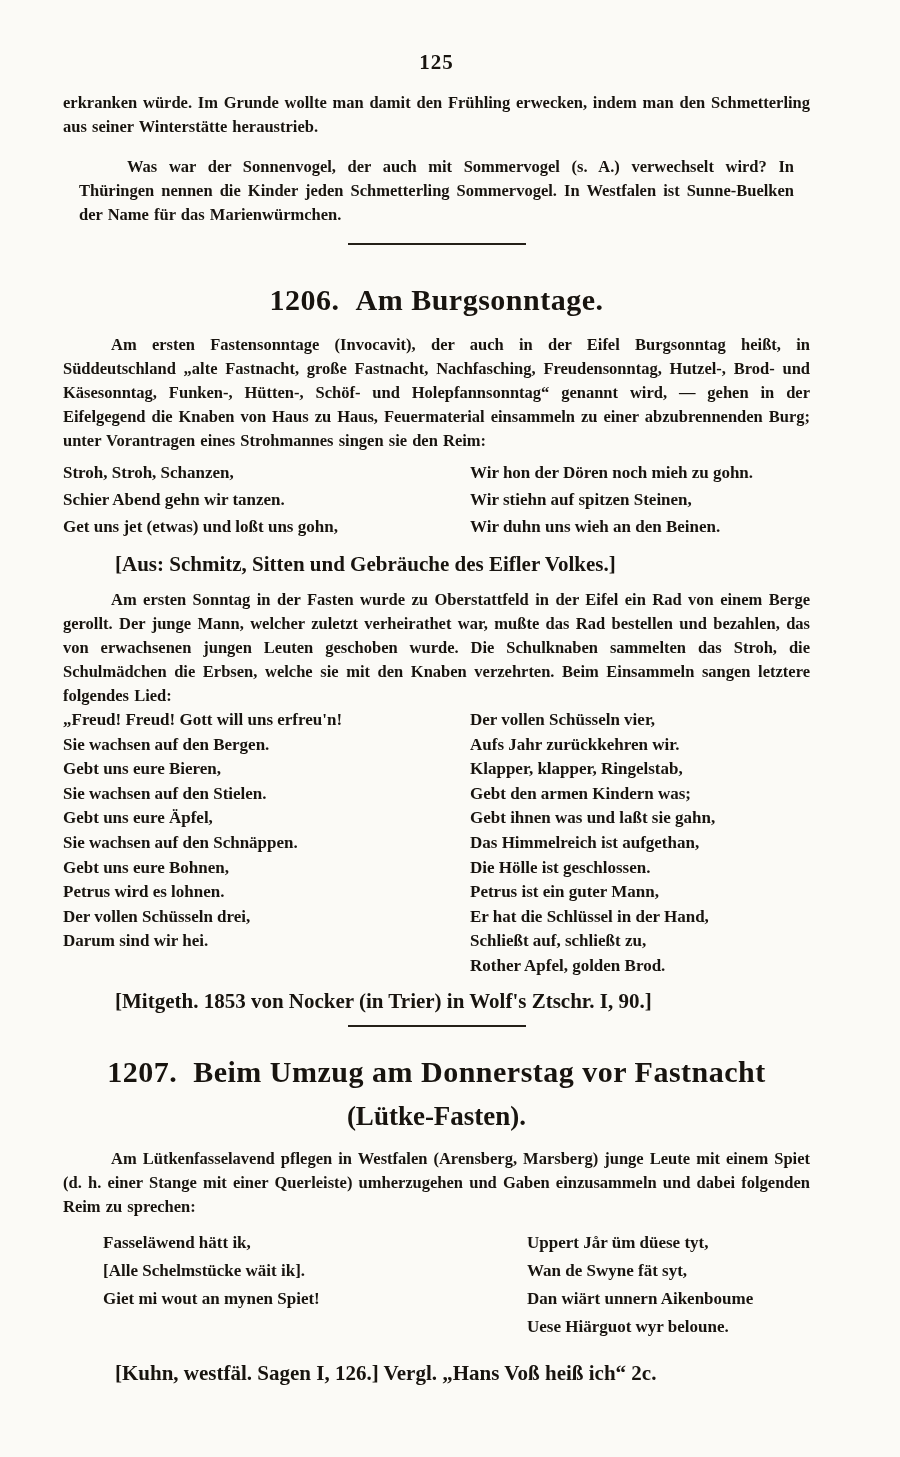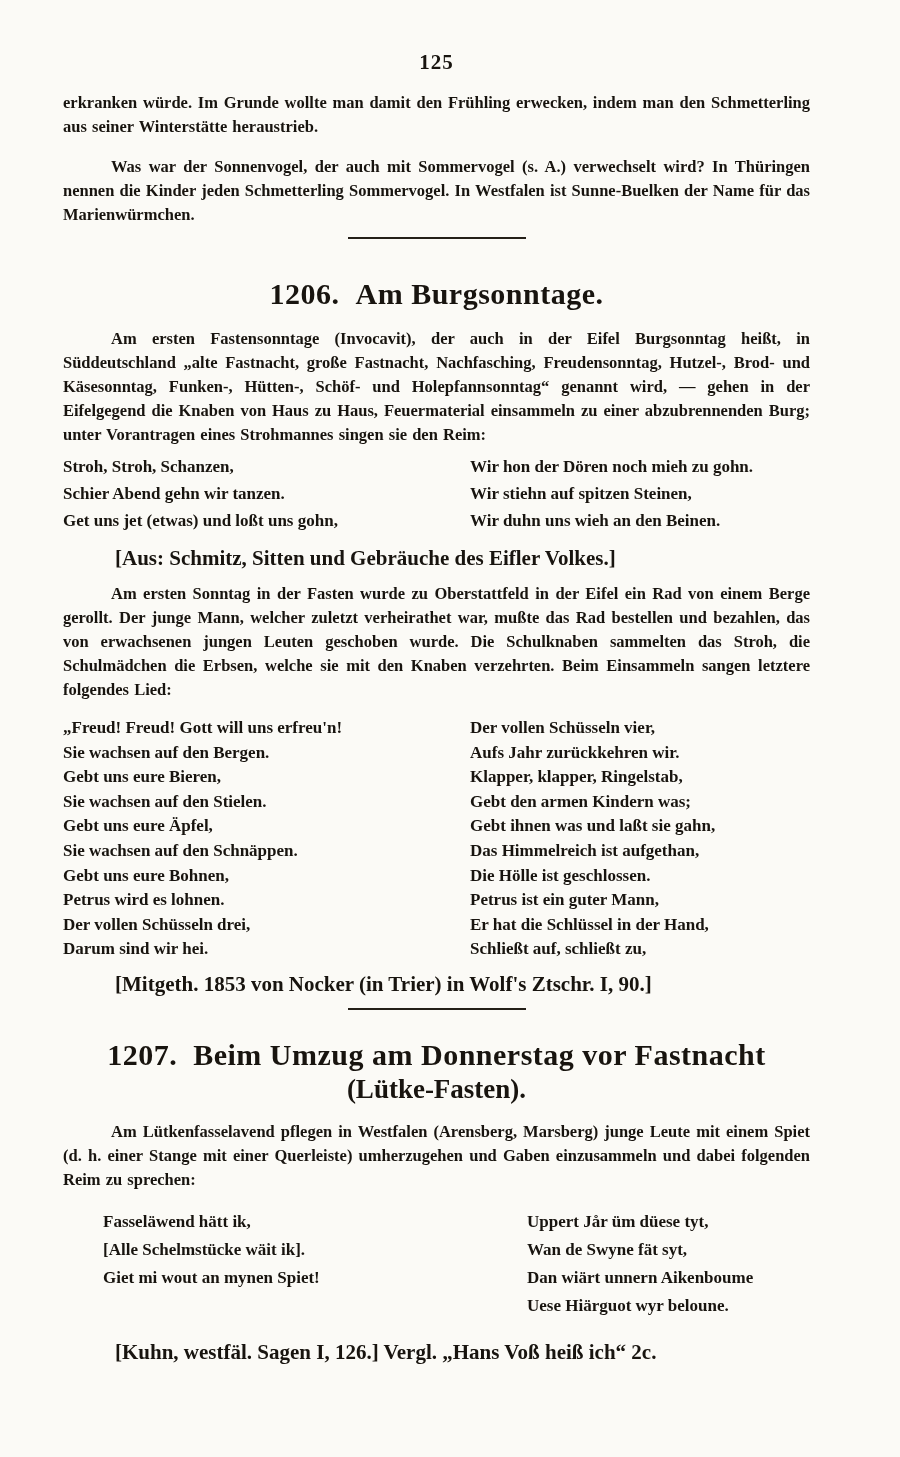--- a/index.html
+++ b/index.html
@@ -39,54 +39,54 @@
   .sec-head {
     margin: 38px 0 0 0;
     text-align: center;
     font-size: 30px;
     line-height: 34px;
     font-weight: 700;
     letter-spacing: 0.5px;
   }
   .sec-head .num { margin-right: 16px; }
   .sec-sub {
-    margin-top: 2px;
+    margin-top: 12px;
     text-align: center;
     font-size: 27px;
     line-height: 30px;
     font-weight: 700;
   }
   .h1207 { margin-top: 28px; }
   .p-a { margin-top: 16px; }
   .p-b { margin-top: 14px; }
   .p-c { margin-top: 16px; }
   .verse { display: grid; font-size: 17px; }
   .verse .line { white-space: nowrap; }
   .v1 { grid-template-columns: 407px auto; line-height: 27px; margin-top: 6px; }
-  .v2 { grid-template-columns: 407px auto; line-height: 24.6px; margin-top: 14px; }
-  .v3 { grid-template-columns: 464px auto; line-height: 28px; margin-top: 16px; }
+  .v2 { grid-template-columns: 407px auto; line-height: 24.6px; margin-top: 0; }
+  .v3 { grid-template-columns: 464px auto; line-height: 28px; margin-top: 10px; }
   .v3 .col-left { padding-left: 40px; }
   .source {
     font-size: 21px;
     line-height: 20px;
     margin-left: 52px;
   }
   .src1 { margin-top: 14px; }
   .src2 { margin-top: 12px; }
   .src3 { margin-top: 22px; }
 </style>
 </head>
 <body style="--paper: #fbfaf6; --ink: #18140f;">
 
 <div class="page">
 
   <div class="pagenum">125</div>
 
   <p class="para intro-p1">erkranken würde. Im Grunde wollte man damit den Frühling erwecken, indem man den Schmetterling aus seiner Winterstätte heraustrieb.</p>
-  <p class="para indent" style="margin:0">Was war der Sonnenvogel, der auch mit Sommervogel (s. A.) verwechselt wird? In Thüringen nennen die Kinder jeden Schmetterling Sommervogel. In Westfalen ist Sunne-Buelken der Name für das Marienwürmchen.</p>
+  <p class="para indent" style="margin:16px">Was war der Sonnenvogel, der auch mit Sommervogel (s. A.) verwechselt wird? In Thüringen nennen die Kinder jeden Schmetterling Sommervogel. In Westfalen ist Sunne-Buelken der Name für das Marienwürmchen.</p>
 
   <div class="rule r1"></div>
 
   <h2 class="sec-head"><span class="num">1206.</span><span>Am Burgsonntage.</span></h2>
 
   <p class="para indent p-a" style="margin-bottom:0">Am ersten Fastensonntage (Invocavit), der auch in der Eifel Burgsonntag heißt, in Süddeutschland „alte Fastnacht, große Fastnacht, Nachfasching, Freudensonntag, Hutzel-, Brod- und Käsesonntag, Funken-, Hütten-, Schöf- und Holepfannsonntag“ genannt wird, — gehen in der Eifelgegend die Knaben von Haus zu Haus, Feuermaterial einsammeln zu einer abzubrennenden Burg; unter Vorantragen eines Strohmannes singen sie den Reim:</p>
 
   <div class="verse v1">
     <div class="col-left">
         <div class="line">Stroh, Stroh, Schanzen,</div>
@@ -121,20 +121,21 @@
         <div class="line">Der vollen Schüsseln vier,</div>
         <div class="line">Aufs Jahr zurückkehren wir.</div>
         <div class="line">Klapper, klapper, Ringelstab,</div>
         <div class="line">Gebt den armen Kindern was;</div>
         <div class="line">Gebt ihnen was und laßt sie gahn,</div>
         <div class="line">Das Himmelreich ist aufgethan,</div>
         <div class="line">Die Hölle ist geschlossen.</div>
         <div class="line">Petrus ist ein guter Mann,</div>
         <div class="line">Er hat die Schlüssel in der Hand,</div>
         <div class="line">Schließt auf, schließt zu,</div>
+        <div class="line">Rother Apfel, golden Brod.</div>
       </div>
   </div>
 
   <div class="source src2">[Mitgeth. 1853 von Nocker (in Trier) in Wolf's Ztschr. I, 90.]</div>
 
   <div class="rule r2"></div>
 
   <h2 class="sec-head h1207"><span class="num">1207.</span><span>Beim Umzug am Donnerstag vor Fastnacht</span></h2>
   <div class="sec-sub">(Lütke-Fasten).</div>
 

